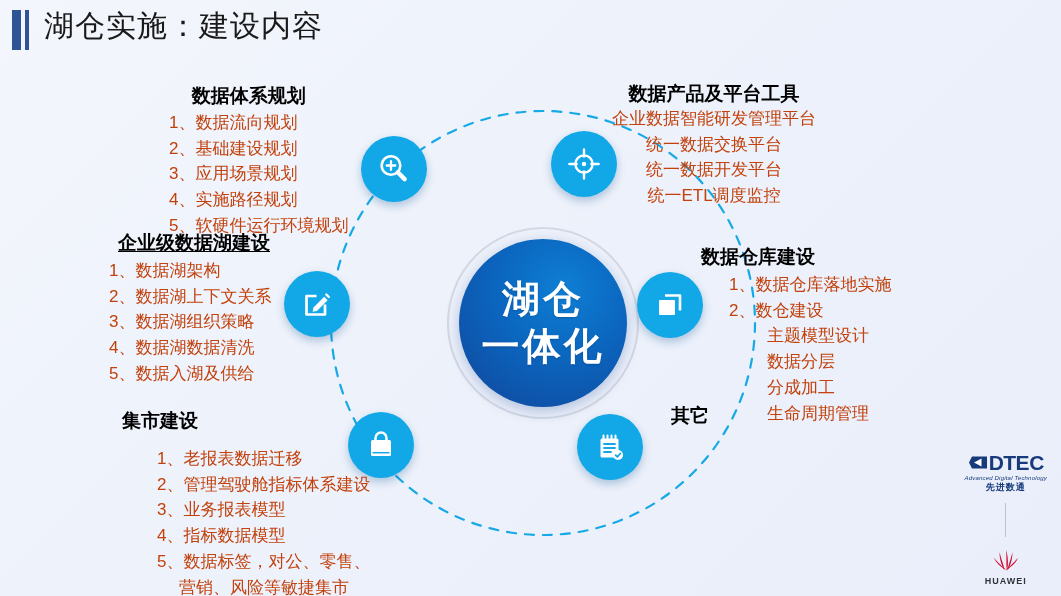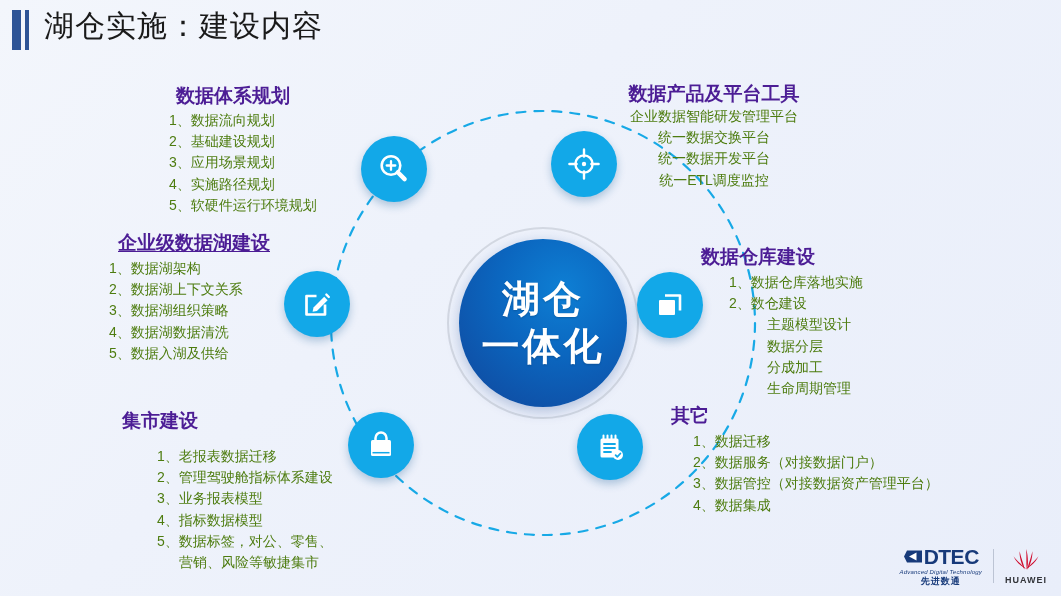--- a/index.html
+++ b/index.html
@@ -40,24 +40,24 @@
   .node svg { width:36px; height:36px; display:block; }
   .n-tl { left:361px; top:136px; }
   .n-tr { left:551px; top:131px; }
   .n-ml { left:284px; top:271px; }
   .n-mr { left:637px; top:272px; }
   .n-bl { left:348px; top:412px; }
   .n-br { left:577px; top:414px; }
 
   
   .block { position:absolute; color:#3e4a5e; }
-  .b-head { font-size:19px; font-weight:bold; color:#4c1d95; line-height:1.25;
+  .b-head { font-size:19px; font-weight:bold; color:#000000; line-height:1.25;
             white-space:nowrap; }
   .b-head.under { text-decoration:underline; text-underline-offset:2px; }
-  .b-list { list-style:none; font-size:14px; line-height:1.52; color:#4d7c0f; }
+  .b-list { list-style:none; font-size:17px; line-height:1.52; color:#c2410c; }
   .b-list li { white-space:nowrap; }
   .b-sub { padding-left:38px; }
   .b-cont { padding-left:22px; }
 
   .blk-tl { left:113px; top:84px; }
   .blk-tl .b-head { text-align:center; padding-left:36px; }
   .blk-tl .b-list { padding-left:56px; margin-top:2px; }
 
   .blk-tr { left:580px; top:82px; text-align:center; width:268px; }
   .blk-tr .b-list { margin-top:0; }
@@ -71,21 +71,21 @@
   .blk-mr .b-list { padding-left:28px; margin-top:3px; }
 
   .blk-bl { left:122px; top:409px; }
   .blk-bl .b-list { padding-left:35px; margin-top:13px; }
 
   .blk-br { left:671px; top:404px; }
   .blk-br .b-list { padding-left:22px; margin-top:3px; }
 
   
   .footer-logos { position:absolute; right:14px; bottom:10px; display:flex;
-                  align-items:center; gap:11px; }
+                  align-items:center; gap:11px;flex-direction:column; }
   .logo-dtec { display:flex; flex-direction:column; align-items:center; line-height:1; }
   .dtec-row { display:flex; align-items:center; gap:1px; }
   .dtec-word { font-size:21px; font-weight:bold; color:#173a7a; letter-spacing:-.5px;
                font-family:"Liberation Sans", sans-serif; }
   .dtec-tag { font-size:6px; color:#173a7a; font-style:italic; margin-top:2px;
               letter-spacing:.2px; white-space:nowrap; }
   .dtec-cn { font-size:9px; color:#173a7a; font-weight:bold; margin-top:2px;
              letter-spacing:1px; }
   .logo-div { width:1px; height:34px; background:#bcc4d4; }
   .logo-hw { display:flex; flex-direction:column; align-items:center; }
@@ -211,26 +211,20 @@
     <li>2、管理驾驶舱指标体系建设</li>
     <li>3、业务报表模型</li>
     <li>4、指标数据模型</li>
     <li>5、数据标签，对公、零售、</li>
     <li class="b-cont">营销、风险等敏捷集市</li>
   </ul>
 </div>
 
 <div class="block blk-br">
   <div class="b-head">其它</div>
-  <ul class="b-list">
-    <li>1、数据迁移</li>
-    <li>2、数据服务（对接数据门户）</li>
-    <li>3、数据管控（对接数据资产管理平台）</li>
-    <li>4、数据集成</li>
-  </ul>
 </div>
 
 <div class="footer-logos">
   <div class="logo-dtec">
     <div class="dtec-row">
       <svg width="20" height="17" viewBox="0 0 20 17">
         <path d="M19 2.5L4 2.5 1 8.5 4 14.5 19 14.5z" fill="#173a7a"></path>
         <path d="M13.5 4.5L6 8.5 13.5 12.5z" fill="#ffffff"></path>
       </svg>
       <span class="dtec-word">DTEC</span>

